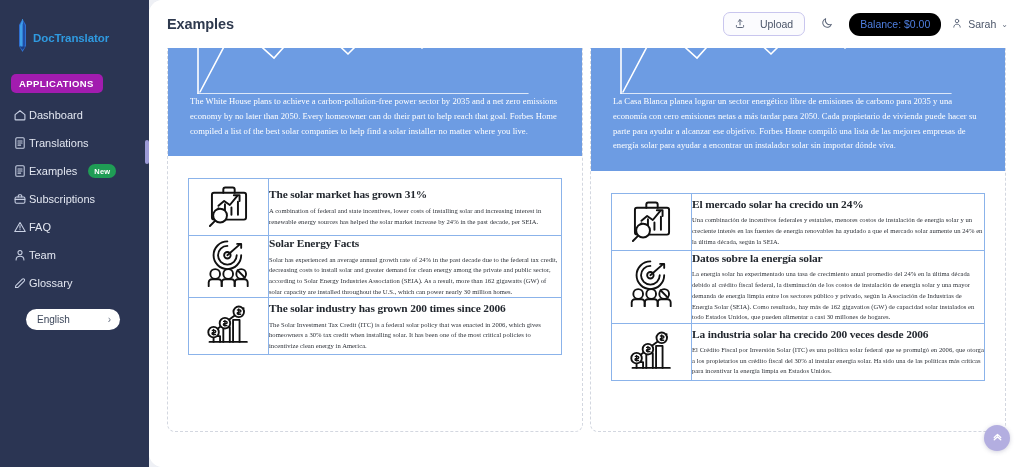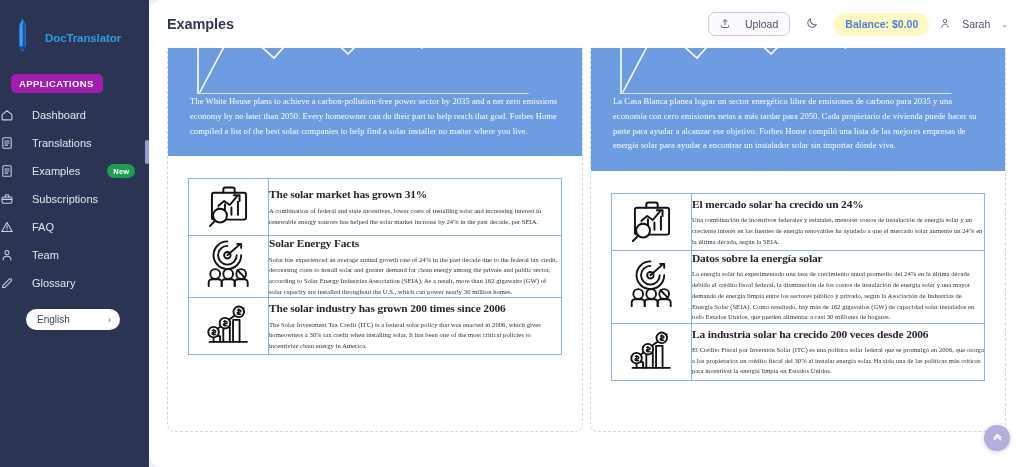--- a/index.html
+++ b/index.html
@@ -12,39 +12,39 @@
   .app { display: flex; width: 1024px; height: 467px; position: relative; }
 
   
   .sidebar {
     width: 149px; height: 467px;
     background: #2b3553;
     flex: 0 0 149px;
     position: relative;
     padding-top: 14px;
   }
-  .brand { display: flex; align-items: center; gap: 14px; padding: 4px 0 0 14px; height: 44px; }
+  .brand { display: flex; align-items: center; gap: 2px; padding: 4px 0 0 14px; height: 44px; }
   .brand-logo { width: 17px; height: 38px; position: relative; }
   .brand-logo svg { display: block; }
   .brand-name {
     color: #2f9ae0; font-size: 11.5px; font-weight: bold; letter-spacing: -.1px;
   }
   .apps-pill {
     margin: 16px 0 0 11px;
     display: inline-block;
     background: #a21caf;
     color: #ffffff;
     font-size: 9.5px; font-weight: bold; letter-spacing: .4px;
     padding: 4px 9px 4px 8px;
     border-radius: 5px;
   }
   .nav { margin-top: 8px; }
   .nav-item {
-    display: flex; align-items: center; gap: 18px;
-    height: 28px; margin-bottom: 0;
+    display: flex; align-items: center; gap: 2px;
+    height: 28px; padding-left: 13px; margin-bottom: 0;
     color: #dde2ee; font-size: 11px;
     position: relative;
   }
   .nav-item .label { color: #e3e7f1; font-size: 11px; }
   .nav-icon { width: 14px; height: 14px; flex: 0 0 14px; display:block; color:#c9d1e4; }
   .nav-icon svg { display:block; }
   .badge-new {
     background: #1f9d55; color: #fff;
     font-size: 7.5px; font-weight: bold;
     padding: 2.5px 6px; border-radius: 8px;
@@ -87,25 +87,25 @@
     border: 1px solid #c9c6ee; border-radius: 7px;
     background: #fbfbfe; color: #4a5468; font-size: 10.5px;
   }
   .icon-moon {
     width: 24px; height: 24px; border-radius: 50%;
     display: flex; align-items: center; justify-content: center;
     color: #5a6478;
   }
   .balance-pill {
     height: 23px; padding: 0 11px; border-radius: 11px;
-    background: #fef9c3; color: #4f7fe0;
-    font-size: 10.5px; font-weight: bold;
+    background: #000000; color: #4f7fe0;
+    font-size: 10.5px; font-weight: normal;
     display: flex; align-items: center;
   }
-  .user-wrap { display: flex; align-items: center; gap: 11px; color: #4a5468; font-size: 10.5px; }
+  .user-wrap { display: flex; align-items: center; gap: 5px; color: #4a5468; font-size: 10.5px; }
   .user-wrap .chev { font-size: 8px; color: #6b7486; }
 
   
   .canvas {
     position: absolute; left: 0; top: 48px; right: 0; bottom: 0;
     background: #ffffff;
     padding: 0 18px;
   }
   .docs-row { display: flex; gap: 7px; }
   .doc-panel {

